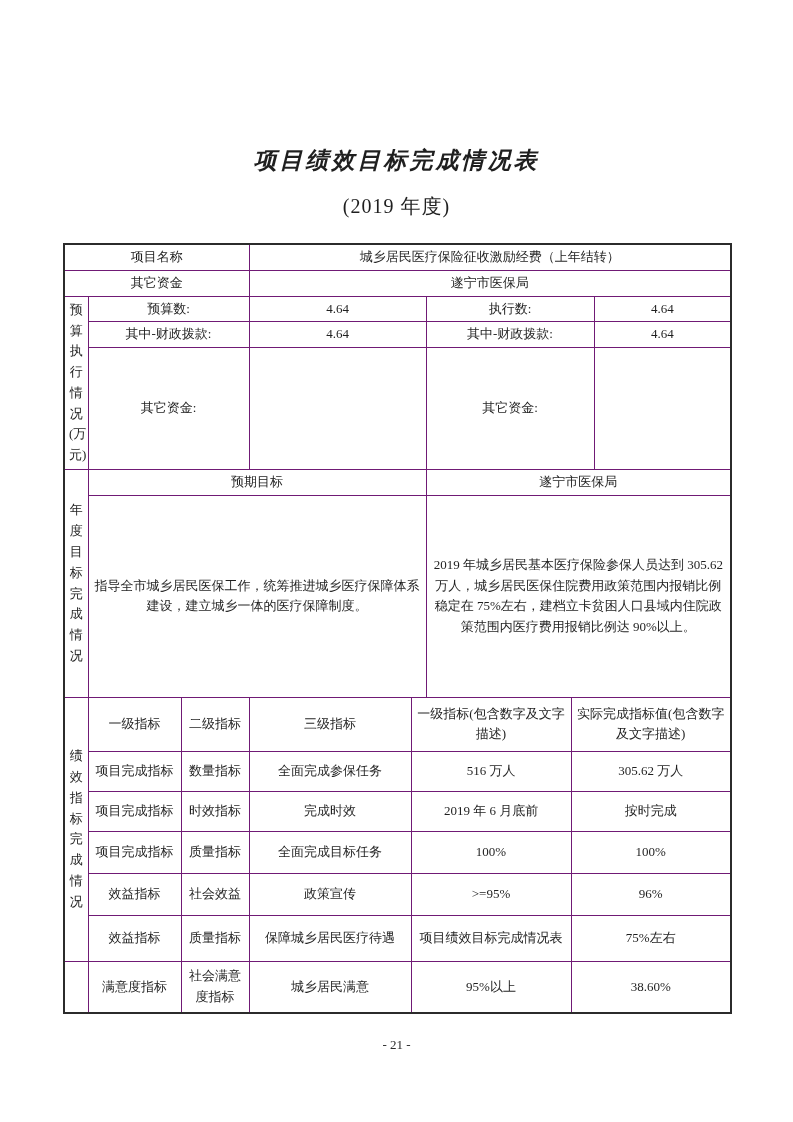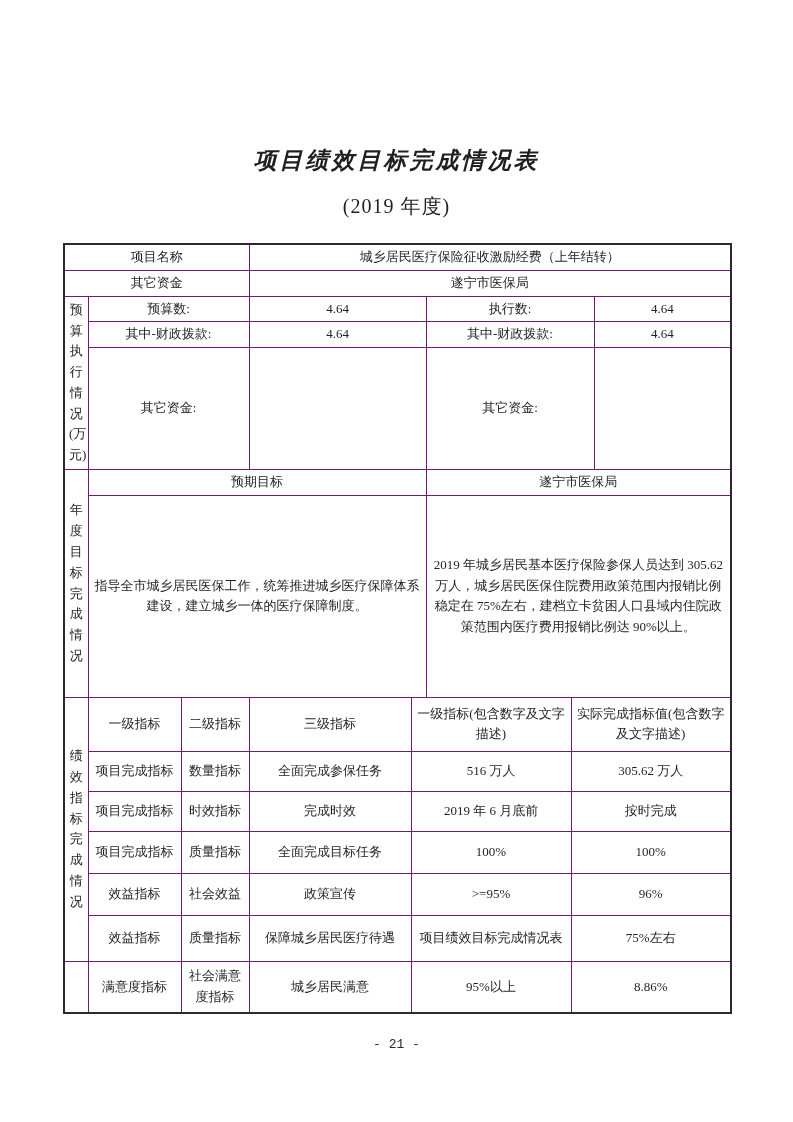--- a/index.html
+++ b/index.html
@@ -60,21 +60,21 @@
     padding: 4px 8px;
     line-height: 1.85;
   }
   .page-number {
     position: absolute;
     left: 0;
     width: 100%;
     top: 1037px;
     text-align: center;
     font-size: 13px;
-    font-family: Liberation Mono, monospace;
+    font-family: Liberation Serif, serif;
     color: #2a2a2a;
   }
 </style>
 </head>
 <body>
 
 <div class="page">
 
   <h1 class="doc-title">项目绩效目标完成情况表</h1>
   <h2 class="doc-subtitle">(2019 年度)</h2>
@@ -204,20 +204,20 @@
       <td colspan="2">项目绩效目标完成情况表</td>
       <td colspan="2">75%左右</td>
     </tr>
 
     <tr style="height:52px">
       <td class="vlabel"></td>
       <td>满意度指标</td>
       <td>社会满意度指标</td>
       <td>城乡居民满意</td>
       <td colspan="2">95%以上</td>
-      <td colspan="2">8.86%</td>
+      <td colspan="2">38.60%</td>
     </tr>
   </tbody>
     </table>
 
   <div class="page-number">- 21 -</div>
 
 </div>
 
 </body></html>

